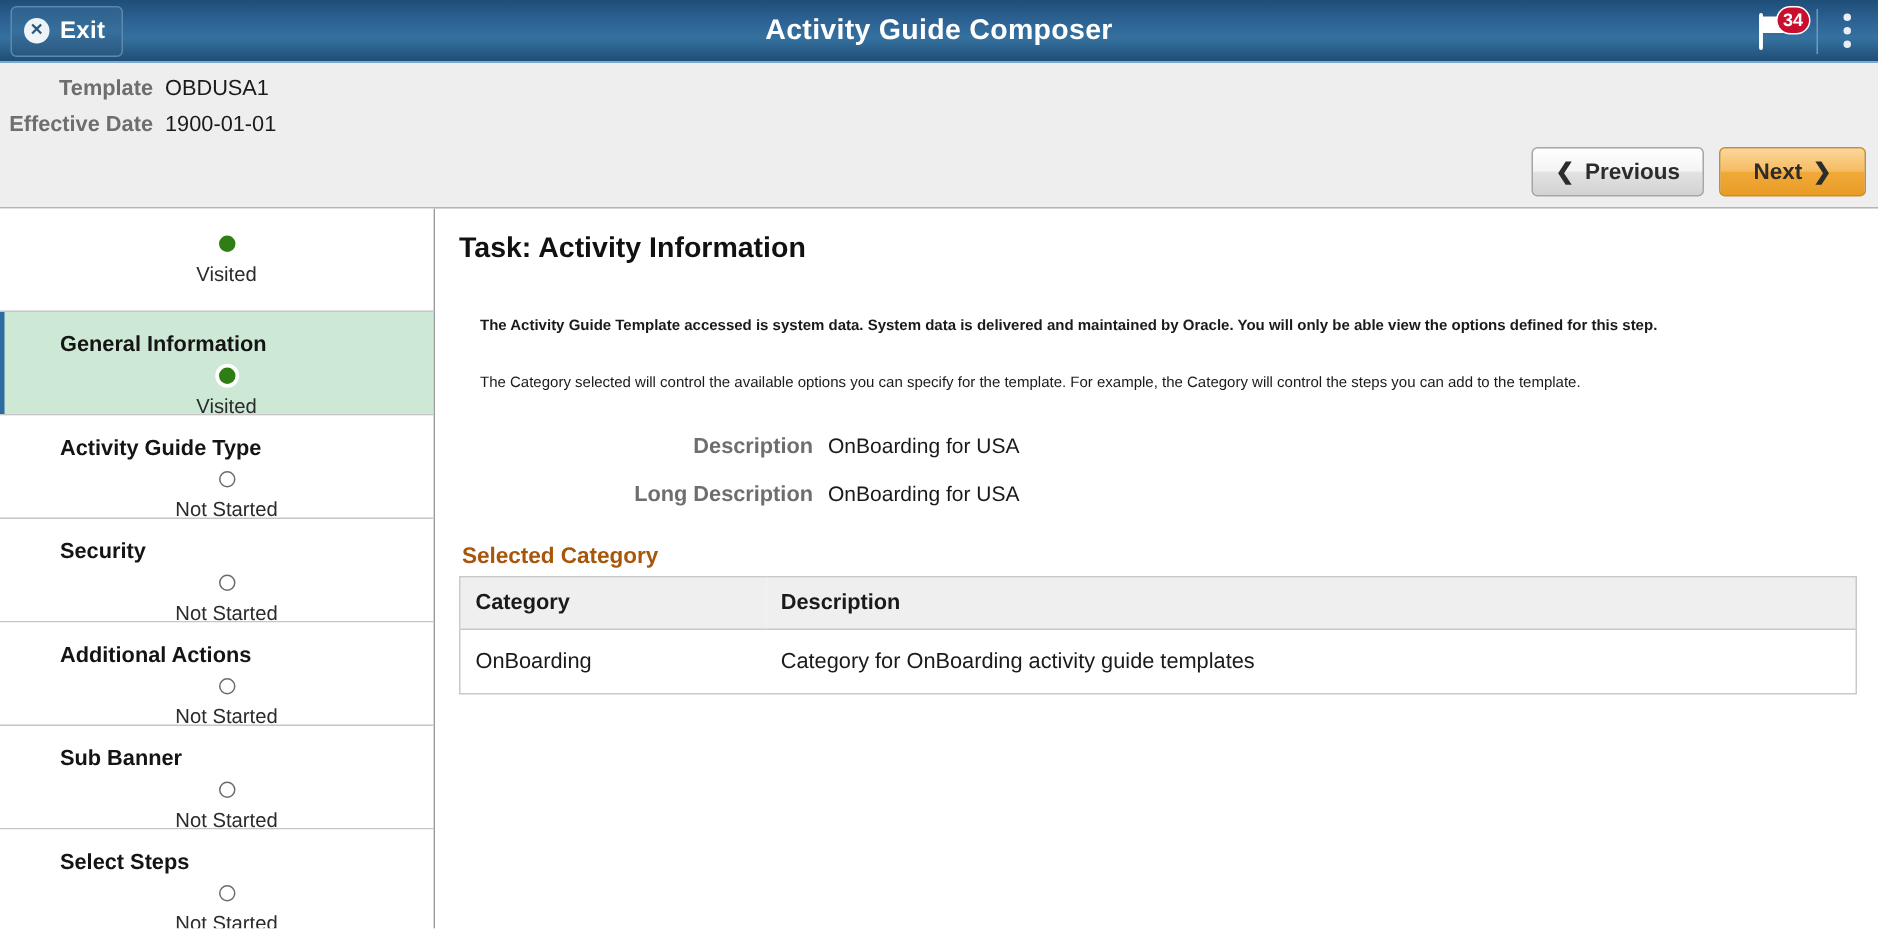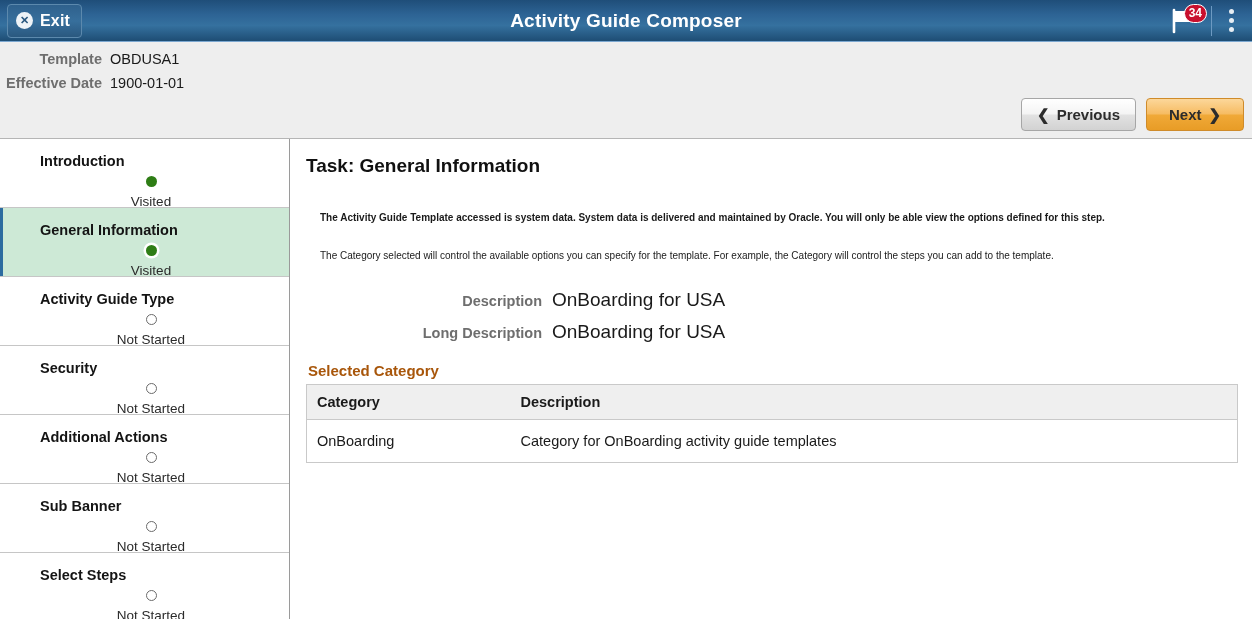--- a/index.html
+++ b/index.html
@@ -283,21 +283,21 @@
   .field-label {
     width: 232px;
     text-align: right;
     padding-right: 10px;
     color: #6e6e6e;
     font-size: 14.5px;
     font-weight: bold;
   }
   .field-value {
     color: #1a1a1a;
-    font-size: 19px;
+    font-size: 14px;
   }
 
   .section-head {
     margin: 9px 0 5px 2px;
     color: #a8560a;
     font-size: 15px;
     font-weight: bold;
   }
   .tbl {
     width: 932px;
@@ -371,21 +371,20 @@
       <span>Next</span>
       <span class="chev">❯</span>
     </div>
   </div>
 </div>
 
 <div class="body-wrap">
 
   <div class="sidebar">
     <div class="side-item">
-      <div class="side-title">Introduction</div>
       <div class="side-status">
         <span class="dot visited"></span>
         <span class="side-status-text">Visited</span>
       </div>
     </div>
     <div class="side-item active">
       <div class="side-title">General Information</div>
       <div class="side-status">
         <span class="dot visited"></span>
         <span class="side-status-text">Visited</span>
@@ -422,21 +421,21 @@
     <div class="side-item">
       <div class="side-title">Select Steps</div>
       <div class="side-status">
         <span class="dot notstarted"></span>
         <span class="side-status-text">Not Started</span>
       </div>
     </div>
   </div>
 
   <div class="main">
-    <h1 class="main-title">Task: General Information</h1>
+    <h1 class="main-title">Task: Activity Information</h1>
     <p class="para bold">The Activity Guide Template accessed is system data. System data is delivered and maintained by Oracle. You will only be able view the options defined for this step.</p>
     <p class="para p3">The Category selected will control the available options you can specify for the template. For example, the Category will control the steps you can add to the template.</p>
 
     <div class="fields">
       <div class="field-row">
         <span class="field-label">Description</span>
         <span class="field-value">OnBoarding for USA</span>
       </div>
       <div class="field-row">
         <span class="field-label">Long Description</span>

